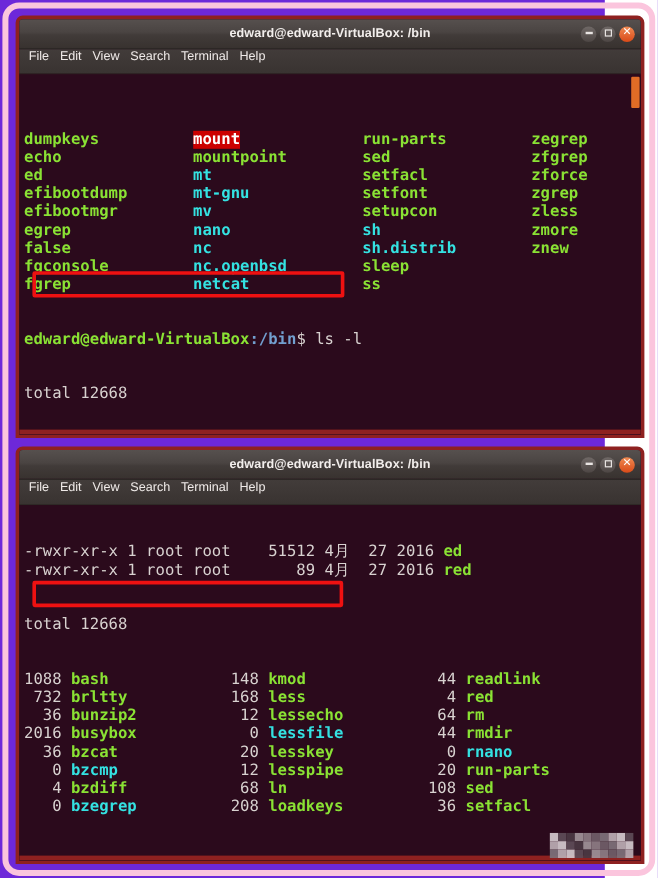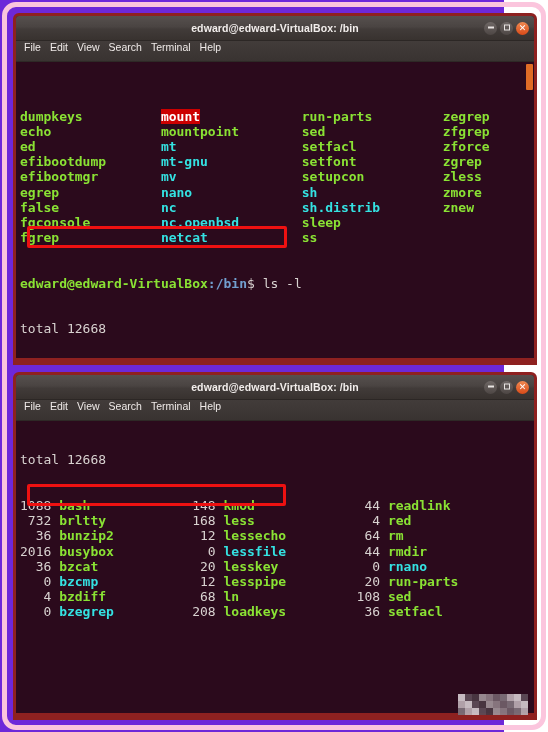--- a/index.html
+++ b/index.html
@@ -267,20 +267,21 @@
     <div class="menubar">
       <span class="menu-item">File</span>
       <span class="menu-item">Edit</span>
       <span class="menu-item">View</span>
       <span class="menu-item">Search</span>
       <span class="menu-item">Terminal</span>
       <span class="menu-item">Help</span>
     </div>
 
     <div class="term-body" id="term2-body">
+      <div id="t2-scrollback"><div class="ln"><span class="c-white">-rwxr-xr-x 1 root root    51512 4月  27 2016 </span><span class="c-green">ed</span></div><div class="ln"><span class="c-white">-rwxr-xr-x 1 root root       89 4月  27 2016 </span><span class="c-green">red</span></div></div>
       <div class="ln c-white">total 12668</div>
       <div id="t2-grid"><div class="ln"><span class="c-white">1088 </span><span class="c-green">bash</span><span class="c-white">            </span><span class="c-white"> 148 </span><span class="c-green">kmod</span><span class="c-white">            </span><span class="c-white">  44 </span><span class="c-green">readlink</span></div><div class="ln"><span class="c-white"> 732 </span><span class="c-green">brltty</span><span class="c-white">          </span><span class="c-white"> 168 </span><span class="c-green">less</span><span class="c-white">            </span><span class="c-white">   4 </span><span class="c-green">red</span></div><div class="ln"><span class="c-white">  36 </span><span class="c-green">bunzip2</span><span class="c-white">         </span><span class="c-white">  12 </span><span class="c-green">lessecho</span><span class="c-white">        </span><span class="c-white">  64 </span><span class="c-green">rm</span></div><div class="ln"><span class="c-white">2016 </span><span class="c-green">busybox</span><span class="c-white">         </span><span class="c-white">   0 </span><span class="c-cyan">lessfile</span><span class="c-white">        </span><span class="c-white">  44 </span><span class="c-green">rmdir</span></div><div class="ln"><span class="c-white">  36 </span><span class="c-green">bzcat</span><span class="c-white">           </span><span class="c-white">  20 </span><span class="c-green">lesskey</span><span class="c-white">         </span><span class="c-white">   0 </span><span class="c-cyan">rnano</span></div><div class="ln"><span class="c-white">   0 </span><span class="c-cyan">bzcmp</span><span class="c-white">           </span><span class="c-white">  12 </span><span class="c-green">lesspipe</span><span class="c-white">        </span><span class="c-white">  20 </span><span class="c-green">run-parts</span></div><div class="ln"><span class="c-white">   4 </span><span class="c-green">bzdiff</span><span class="c-white">          </span><span class="c-white">  68 </span><span class="c-green">ln</span><span class="c-white">              </span><span class="c-white"> 108 </span><span class="c-green">sed</span></div><div class="ln"><span class="c-white">   0 </span><span class="c-cyan">bzegrep</span><span class="c-white">         </span><span class="c-white"> 208 </span><span class="c-green">loadkeys</span><span class="c-white">        </span><span class="c-white">  36 </span><span class="c-green">setfacl</span></div></div>
       <div class="redbox" id="redbox2"></div>
     </div>
     <div class="bottom-strip"></div>
   </div>
 
   <div id="watermark">
       <div class="px" style="left: 0px; top: 0px; background: rgb(207, 196, 201);"></div>
       <div class="px" style="left: 7px; top: 0px; background: rgb(93, 75, 86);"></div>

